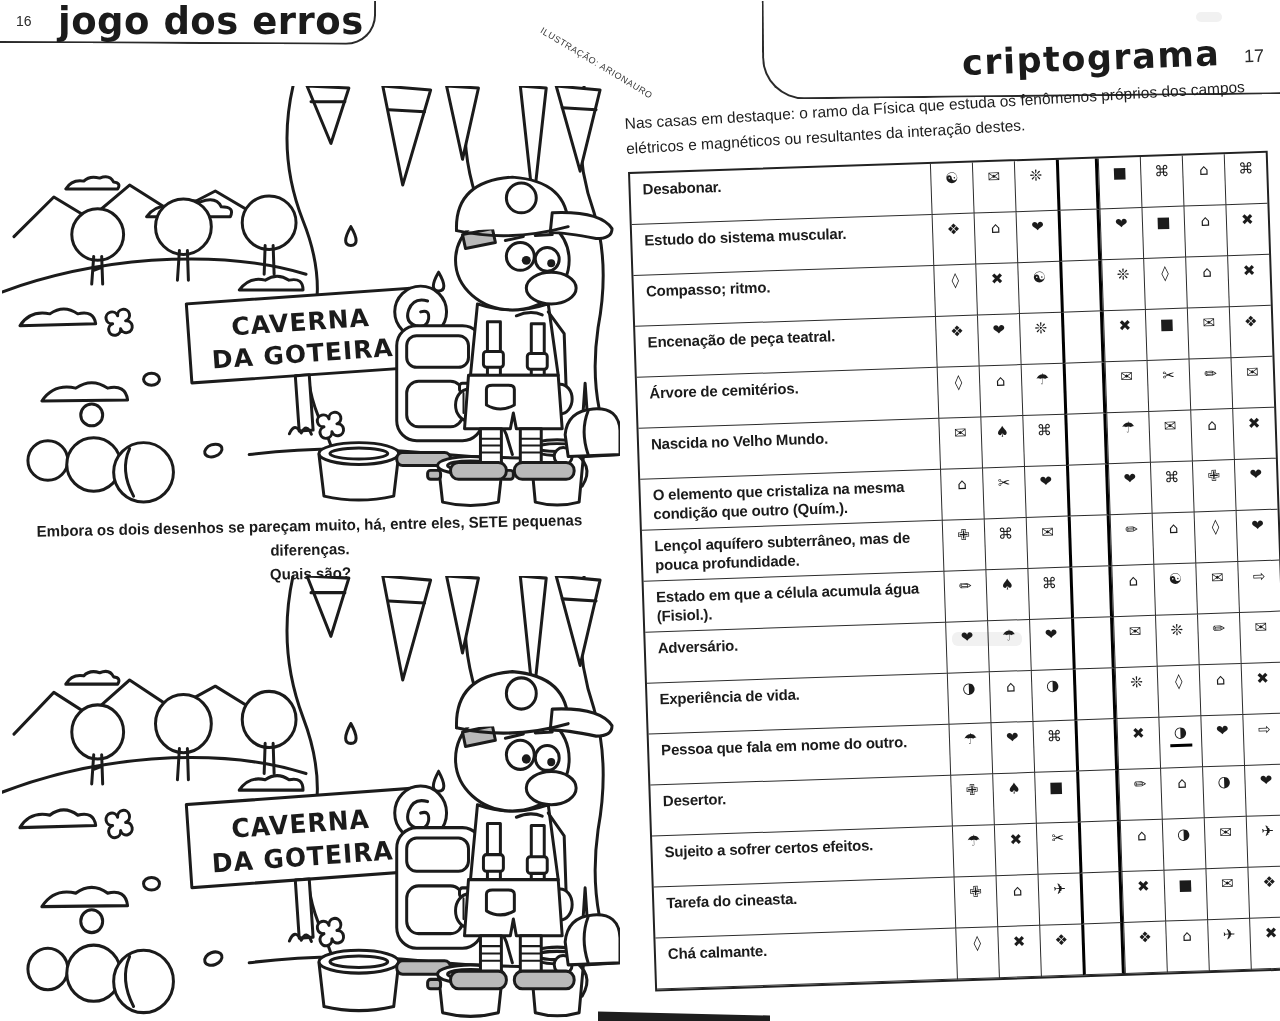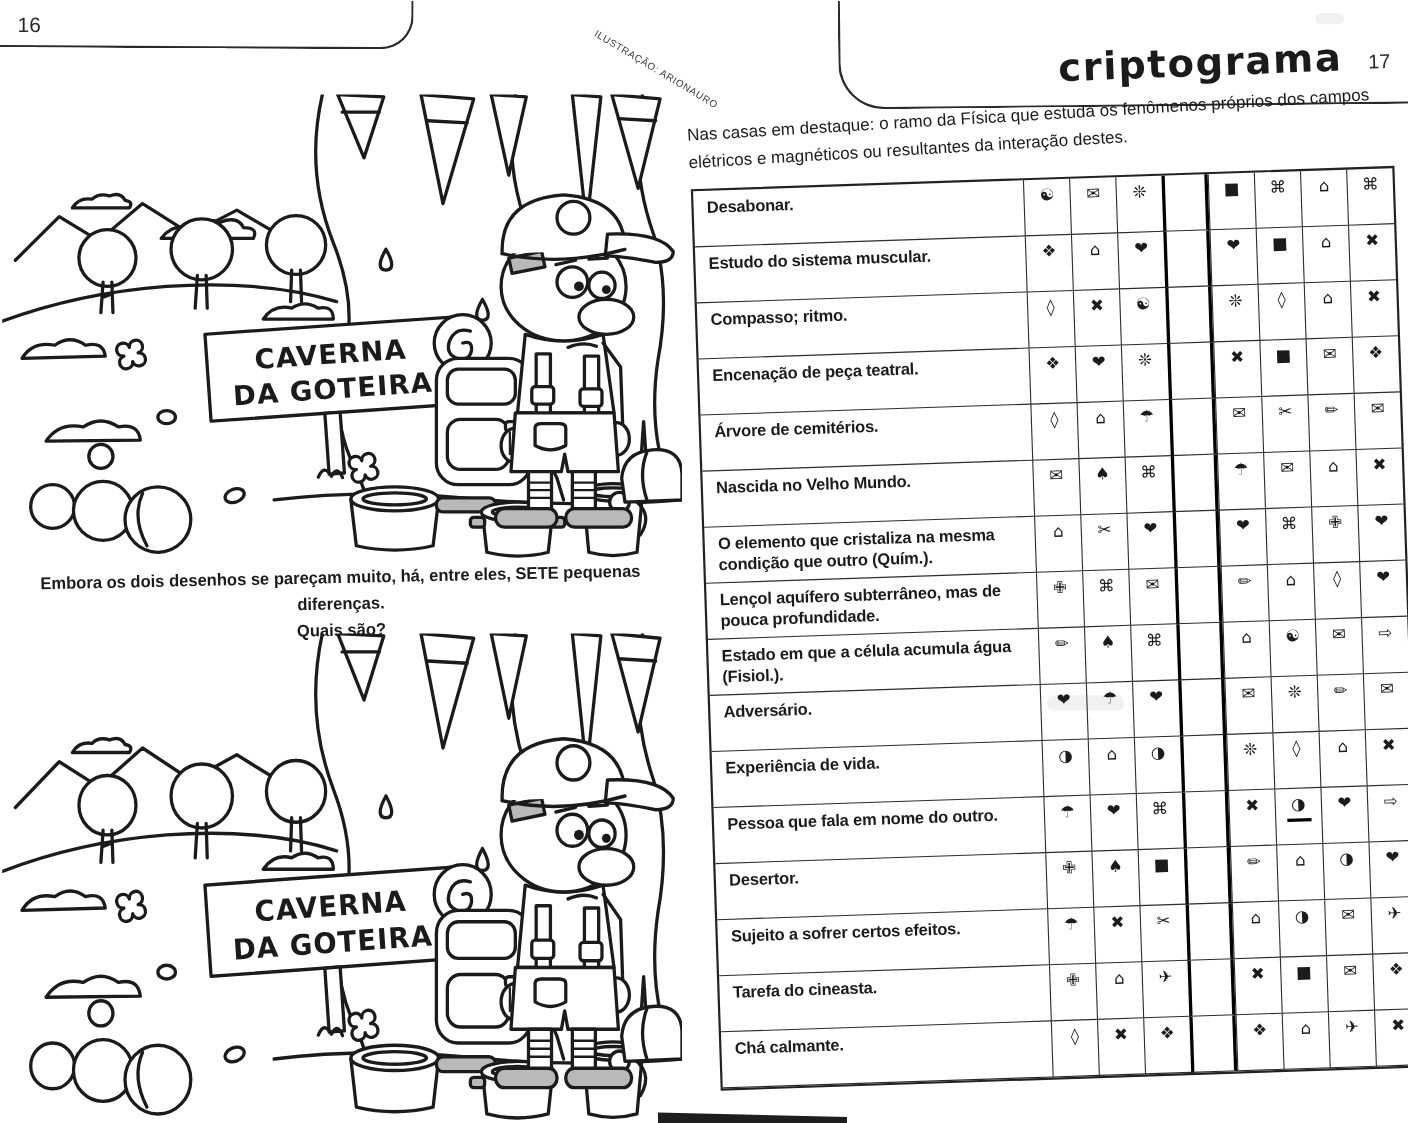--- a/index.html
+++ b/index.html
@@ -4,21 +4,21 @@
 <style>
   html,body{margin:0;padding:0}
   body{width:1280px;height:1021px;background:#f6f6f4;overflow:hidden;
        font-family:"Liberation Sans",sans-serif;color:#1b1b1b;position:relative}
   .sheet{position:absolute;inset:0;background:#fff}
 
   
   .tab-left{position:absolute;left:0;top:0;width:374px;height:42px;
             border-bottom:2.5px solid #2a2a2a;border-right:2.5px solid #2a2a2a;
             border-bottom-right-radius:30px;transform:rotate(.3deg)}
-  .pagenum-left{position:absolute;left:16px;top:13px;font-size:19px;color:#2a2a2a}
+  .pagenum-left{position:absolute;left:16px;top:13px;font-size:14px;color:#2a2a2a}
   .title-left{position:absolute;left:58px;top:0;font-size:37px;font-weight:700;
               letter-spacing:.5px;font-family:"DejaVu Sans",sans-serif}
   .credit{position:absolute;left:532px;top:58px;font-size:9px;color:#3a3a3a;
           transform:rotate(31deg);letter-spacing:.6px;white-space:nowrap}
 
   
   .illus{position:absolute;left:2px;width:618px}
   #illus-top{top:86px;height:424px}
   #illus-bottom{top:576px;height:445px}
   .illus svg{width:100%;height:100%;display:block}
@@ -59,20 +59,21 @@
               background:#1e1e1e;clip-path:polygon(0 26%,100% 58%,100% 100%,0 100%)}
   .smudge{position:absolute;background:rgba(60,60,60,.07);border-radius:6px}
 </style>
 </head>
 <body>
 
 <div class="sheet">
 
   <div class="tab-left"></div>
   <div class="pagenum-left">16</div>
+  <div class="title-left">jogo dos erros</div>
   <div class="credit">ILUSTRAÇÃO: ARIONAURO</div>
 
   <div class="illus" id="illus-top">
       <svg class="scene a" viewBox="0 0 620 428" preserveAspectRatio="none" xmlns="http://www.w3.org/2000/svg">
   <g stroke="#1b1b1b" stroke-width="3" fill="none" stroke-linecap="round" stroke-linejoin="round">
 
     <path d="M12,152 L52,112 L88,134 L128,100 L172,128 L214,106 L258,132"></path>
     <path d="M64,104 q6,-10 18,-8 q6,-6 16,-3 q10,-4 14,4 q8,1 4,7 z" fill="#fff"></path>
     <path class="only-a" d="M145,132 q10,-14 28,-10 q10,-9 26,-5 q16,-6 21,5 q14,0 9,10 z" fill="#fff"></path>
     <path d="M0,208 Q70,182 150,176 Q240,170 305,190"></path>

